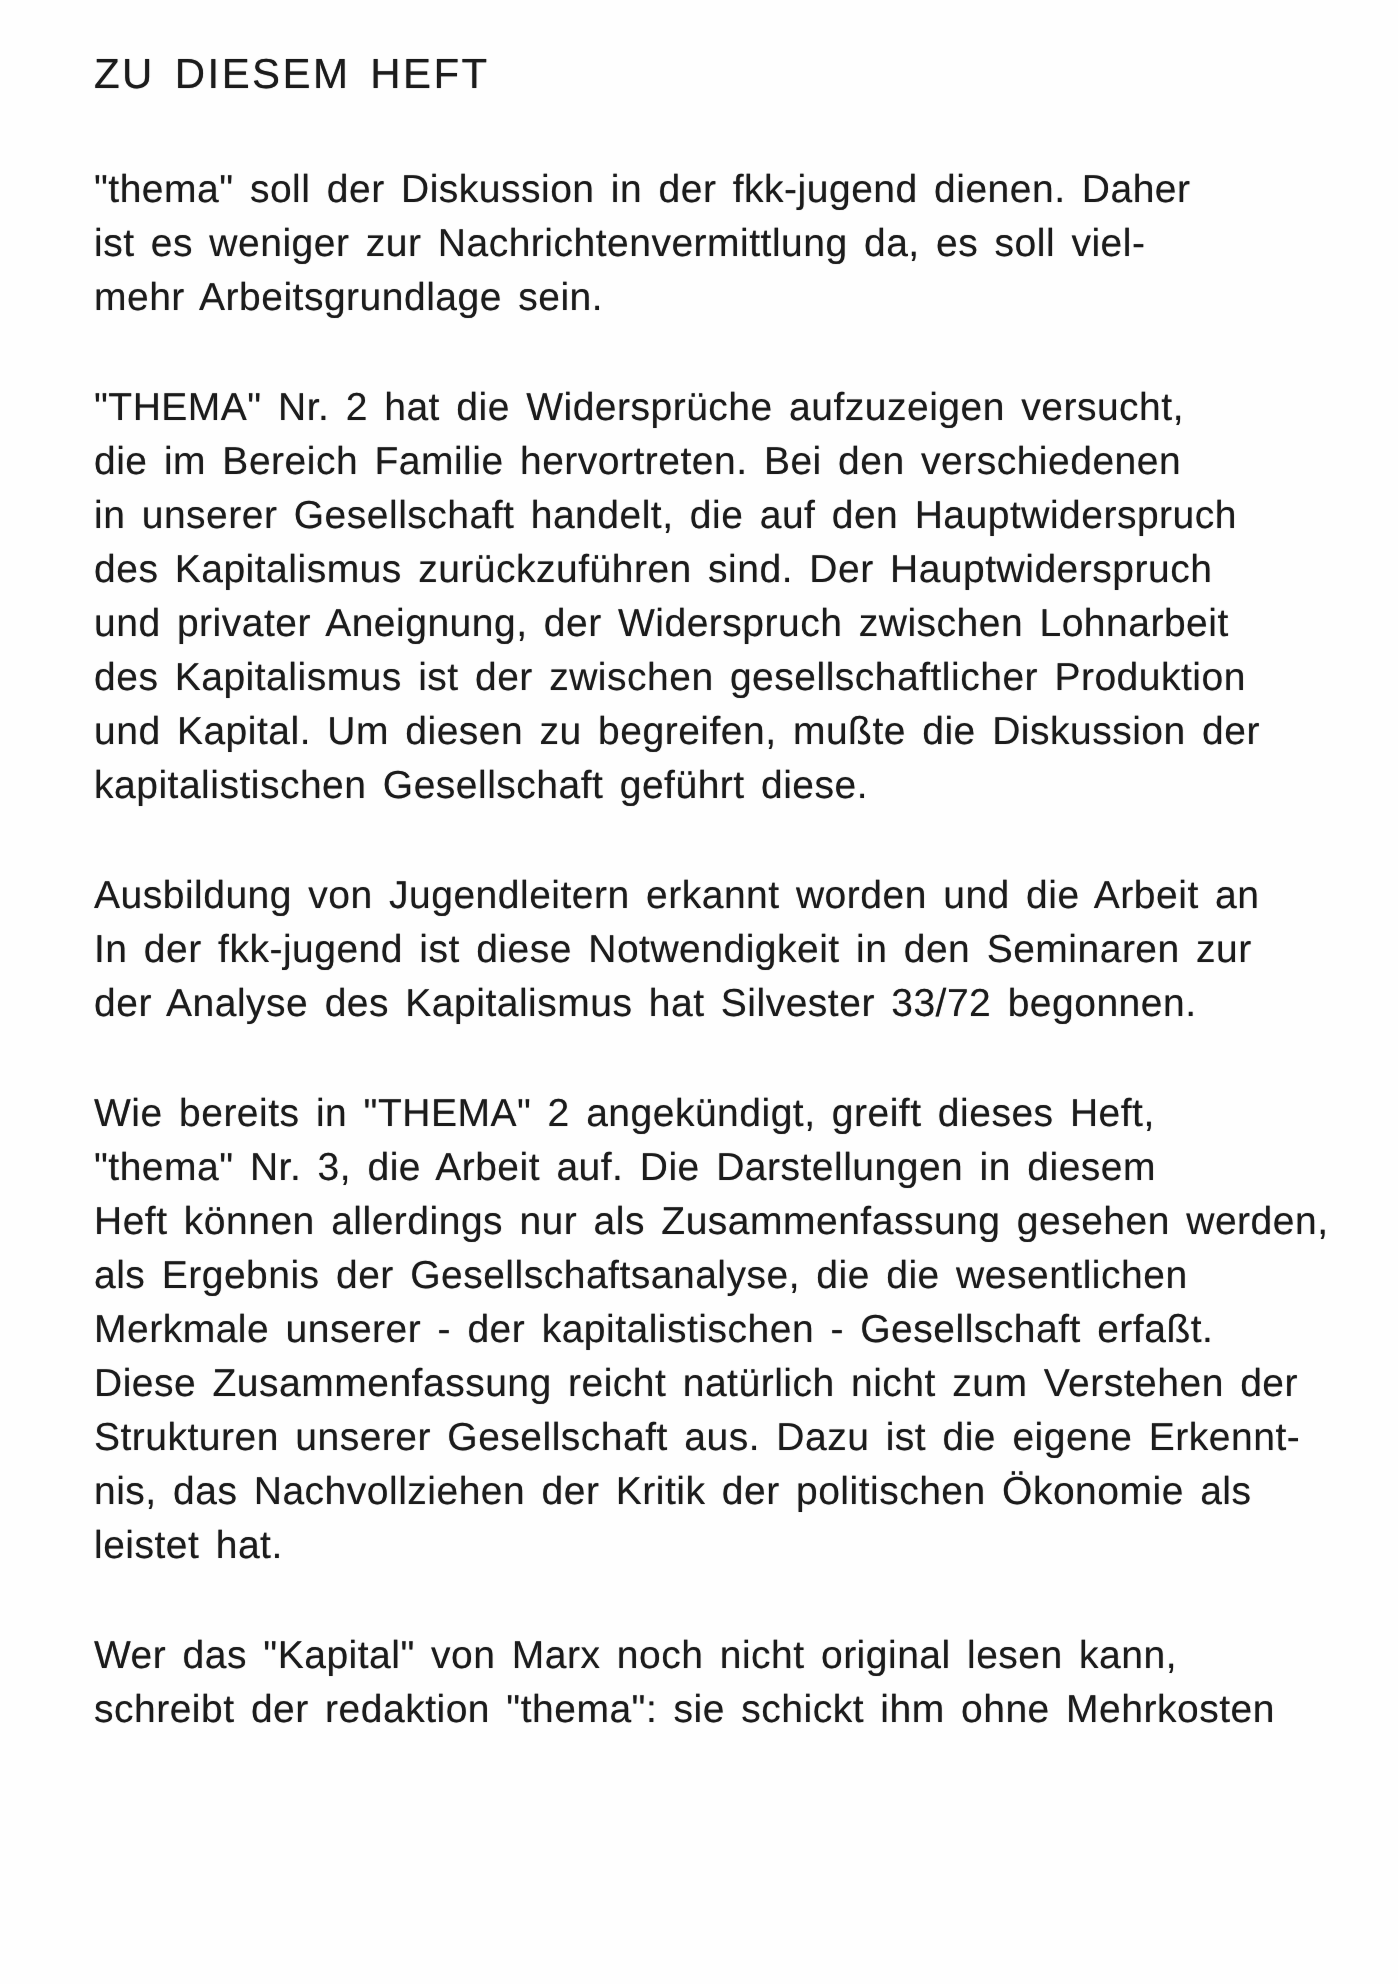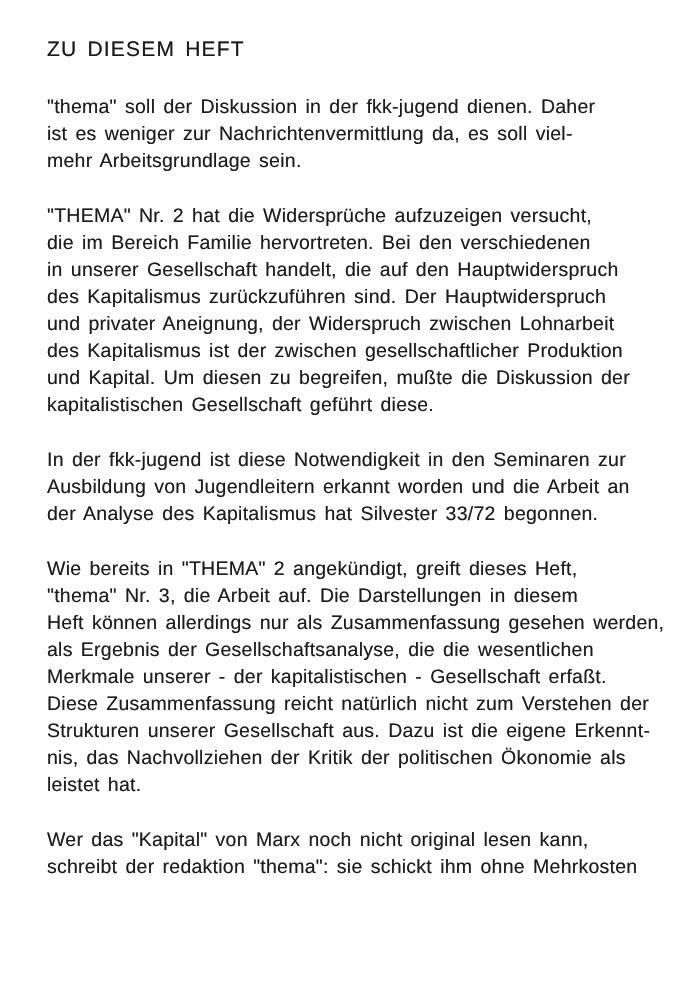--- a/index.html
+++ b/index.html
@@ -8,21 +8,21 @@
     background: #ffffff;
   }
   .page {
     position: relative;
     box-sizing: border-box;
     width: 699px;
     height: 992px;
     background: #fefefe;
     font-family: "Liberation Sans", "DejaVu Sans", sans-serif;
     color: #1c1c1c;
-    padding: 36px 8px 0 47px;
+    padding: 24px 8px 0 47px;
     overflow: hidden;
     text-rendering: geometricPrecision;
   }
   .title {
     margin: 0 0 31px 0;
     font-size: 21px;
     line-height: 27px;
     font-weight: 400;
     letter-spacing: 1.2px;
     word-spacing: 3px;
@@ -59,22 +59,22 @@
     <span class="line">die im Bereich Familie hervortreten. Bei den verschiedenen</span>
     <span class="line">in unserer Gesellschaft handelt, die auf den Hauptwiderspruch</span>
     <span class="line">des Kapitalismus zurückzuführen sind. Der Hauptwiderspruch</span>
     <span class="line">und privater Aneignung, der Widerspruch zwischen Lohnarbeit</span>
     <span class="line">des Kapitalismus ist der zwischen gesellschaftlicher Produktion</span>
     <span class="line">und Kapital. Um diesen zu begreifen, mußte die Diskussion der</span>
     <span class="line">kapitalistischen Gesellschaft geführt diese.</span>
   </p>
 
   <p class="para">
+    <span class="line">Ausbildung von Jugendleitern erkannt worden und die Arbeit an</span>
     <span class="line">In der fkk-jugend ist diese Notwendigkeit in den Seminaren zur</span>
-    <span class="line">Ausbildung von Jugendleitern erkannt worden und die Arbeit an</span>
     <span class="line">der Analyse des Kapitalismus hat Silvester 33/72 begonnen.</span>
   </p>
 
   <p class="para">
     <span class="line">Wie bereits in "THEMA" 2 angekündigt, greift dieses Heft,</span>
     <span class="line">"thema" Nr. 3, die Arbeit auf. Die Darstellungen in diesem</span>
     <span class="line">Heft können allerdings nur als Zusammenfassung gesehen werden,</span>
     <span class="line">als Ergebnis der Gesellschaftsanalyse, die die wesentlichen</span>
     <span class="line">Merkmale unserer - der kapitalistischen - Gesellschaft erfaßt.</span>
     <span class="line">Diese Zusammenfassung reicht natürlich nicht zum Verstehen der</span>

